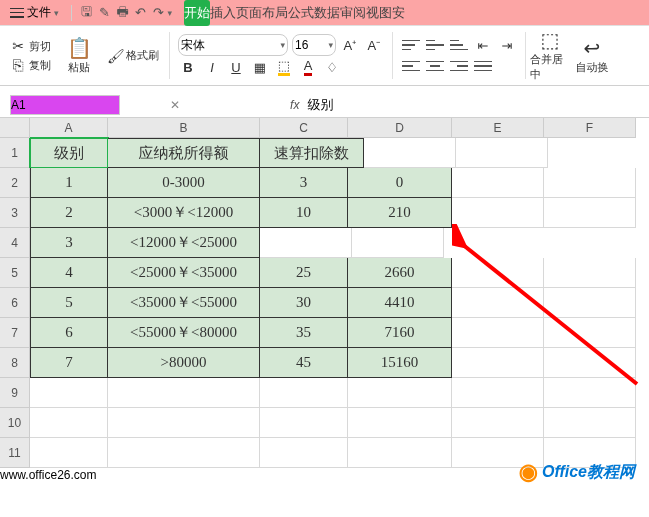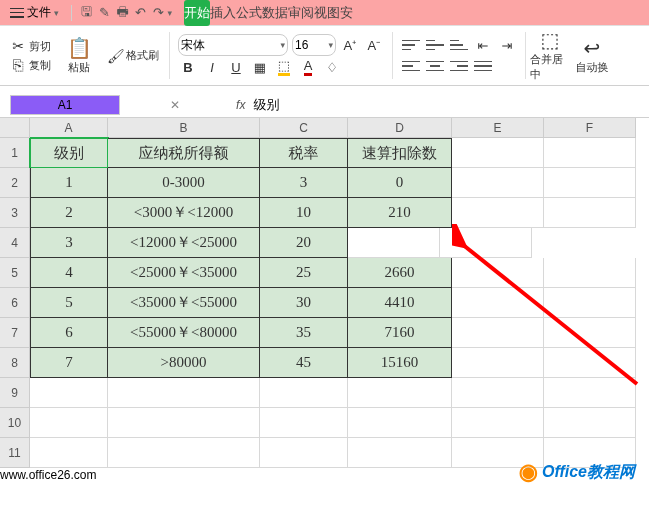--- a/index.html
+++ b/index.html
@@ -28,22 +28,22 @@
     .ribbon .row { display: flex; gap: 4px; align-items: center; }
     .ribbon select, .ribbon .combo { border: 1px solid #ccc; height: 22px; font-size: 12px; background: #fff; padding: 0 2px; }
     .ribbon .combo { display: flex; align-items: center; justify-content: space-between; border-radius: 8px; }
     .ribbon .combo .chev { font-size: 9px; color: #666; margin-left: 2px; }
     .ribbon .fmtbtn { width: 20px; height: 20px; border: none; background: none; font-size: 13px; color: #333; display: inline-flex; align-items: center; justify-content: center; }
     .ribbon .align-ic { width: 18px; height: 14px; display: flex; flex-direction: column; justify-content: space-around; }
     .ribbon .align-ic span { height: 1.5px; background: #555; }
     
     
     .fbar { display: flex; align-items: center; height: 26px; border-bottom: 1px solid #d0d0d0; background: #fff; margin-top: 6px; }
-    .fbar .namebox { width: 110px; border: 1px solid #ccc; height: 20px; text-align: center; font-size: 12px; margin-left: 10px; background: #8b5cf6; }
-    .fbar .fx { margin-left: 52px; font-style: italic; color: #555; font-size: 12px; padding: 0 4px; }
+    .fbar .namebox { width: 110px; border: 1px solid #ccc; height: 20px; text-align: left; font-size: 12px; margin-left: 10px; background: #d946ef; }
+    .fbar .fx { margin-left: 106px; font-style: italic; color: #555; font-size: 12px; padding: 0 4px; }
     .fbar .finput { flex: 1; border: none; height: 20px; font-size: 13px; padding: 0 4px; outline: none; }
     
     
     .grid-area { position: relative; }
     .corner { position: absolute; left: 0; top: 0; width: 30px; height: 20px; background: #e8e8e8; border-right: 1px solid #ccc; border-bottom: 1px solid #ccc; }
     .colhdrs { display: flex; margin-left: 30px; height: 20px; }
     .colhdr { background: #e8e8e8; border-right: 1px solid #ccc; border-bottom: 1px solid #ccc; text-align: center; font-size: 12px; color: #555; line-height: 20px; }
     .colhdr.a { width: 78px; } .colhdr.b { width: 152px; } .colhdr.c { width: 88px; }
     .colhdr.d { width: 104px; } .colhdr.e { width: 92px; } .colhdr.f { width: 92px; }
     .rows { }
@@ -82,20 +82,21 @@
   <div class="sep"></div>
   <span class="qicon">🖫</span>
   <span class="qicon">✎</span>
   <span class="qicon">🖶</span>
   <span class="qicon">↶</span>
   <span class="qicon">↷</span>
   <span class="chev">▾</span>
   <div class="tabs">
     <div class="tab active">开始</div>
     <div class="tab">插入</div>
+    <div class="tab">页面布局</div>
     <div class="tab">公式</div>
     <div class="tab">数据</div>
     <div class="tab">审阅</div>
     <div class="tab">视图</div>
     <div class="tab">安</div>
   </div>
 </div>
 
 <div class="ribbon">
   <div class="grp">
@@ -242,21 +243,20 @@
     <div class="colhdr c">C</div>
     <div class="colhdr d">D</div>
     <div class="colhdr e">E</div>
     <div class="colhdr f">F</div>
   </div>
   <div class="rows" id="rows">
       <div class="row-g">
         <div class="rowhdr">1</div>
         <div class="cell a tbl tbl-top tbl-left active-cell">级别</div>
         <div class="cell b tbl tbl-top">应纳税所得额</div>
-        <div class="cell c tbl tbl-top">税率</div>
         <div class="cell d tbl tbl-top">速算扣除数</div>
         <div class="cell e"></div>
         <div class="cell f"></div>
       </div>
       <div class="row-g">
         <div class="rowhdr">2</div>
         <div class="cell a tbl tbl-left">1</div>
         <div class="cell b tbl">0-3000</div>
         <div class="cell c tbl">3</div>
         <div class="cell d tbl">0</div>
@@ -269,21 +269,20 @@
         <div class="cell b tbl">&lt;3000￥&lt;12000</div>
         <div class="cell c tbl">10</div>
         <div class="cell d tbl">210</div>
         <div class="cell e"></div>
         <div class="cell f"></div>
       </div>
       <div class="row-g">
         <div class="rowhdr">4</div>
         <div class="cell a tbl tbl-left">3</div>
         <div class="cell b tbl">&lt;12000￥&lt;25000</div>
-        <div class="cell c tbl">20</div>
         <div class="cell e"></div>
         <div class="cell f"></div>
       </div>
       <div class="row-g">
         <div class="rowhdr">5</div>
         <div class="cell a tbl tbl-left">4</div>
         <div class="cell b tbl">&lt;25000￥&lt;35000</div>
         <div class="cell c tbl">25</div>
         <div class="cell d tbl">2660</div>
         <div class="cell e"></div>

